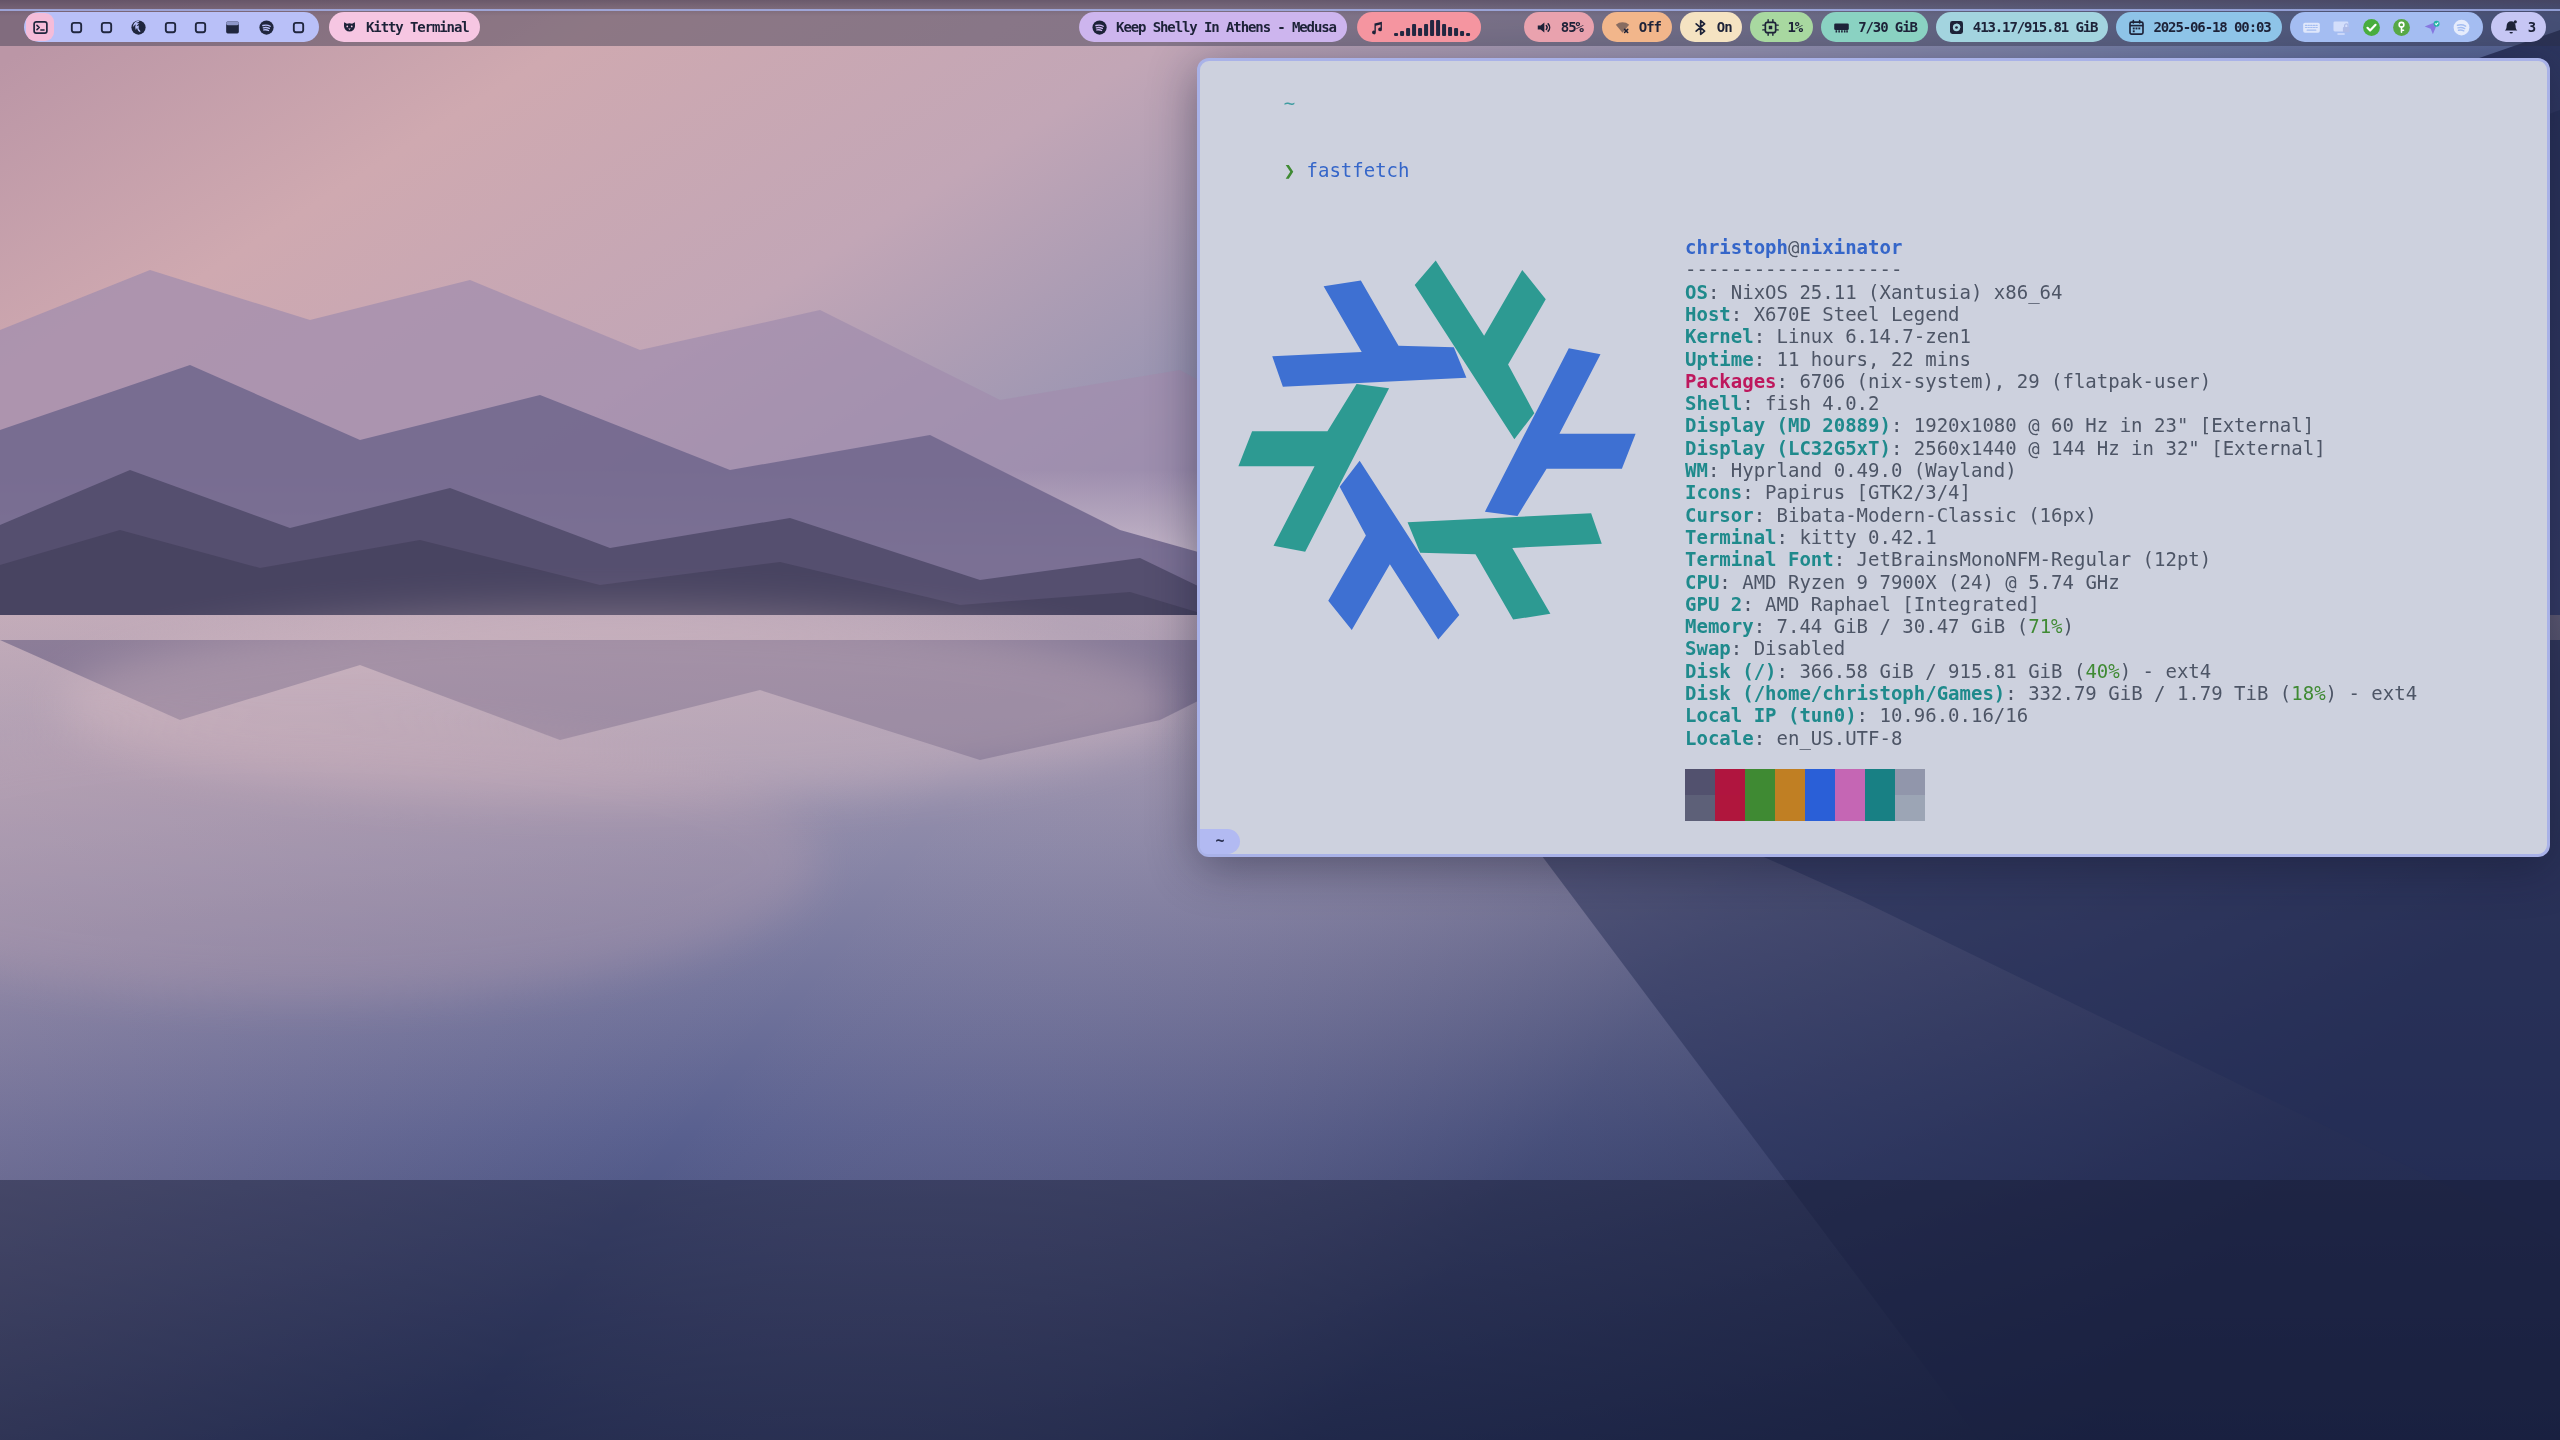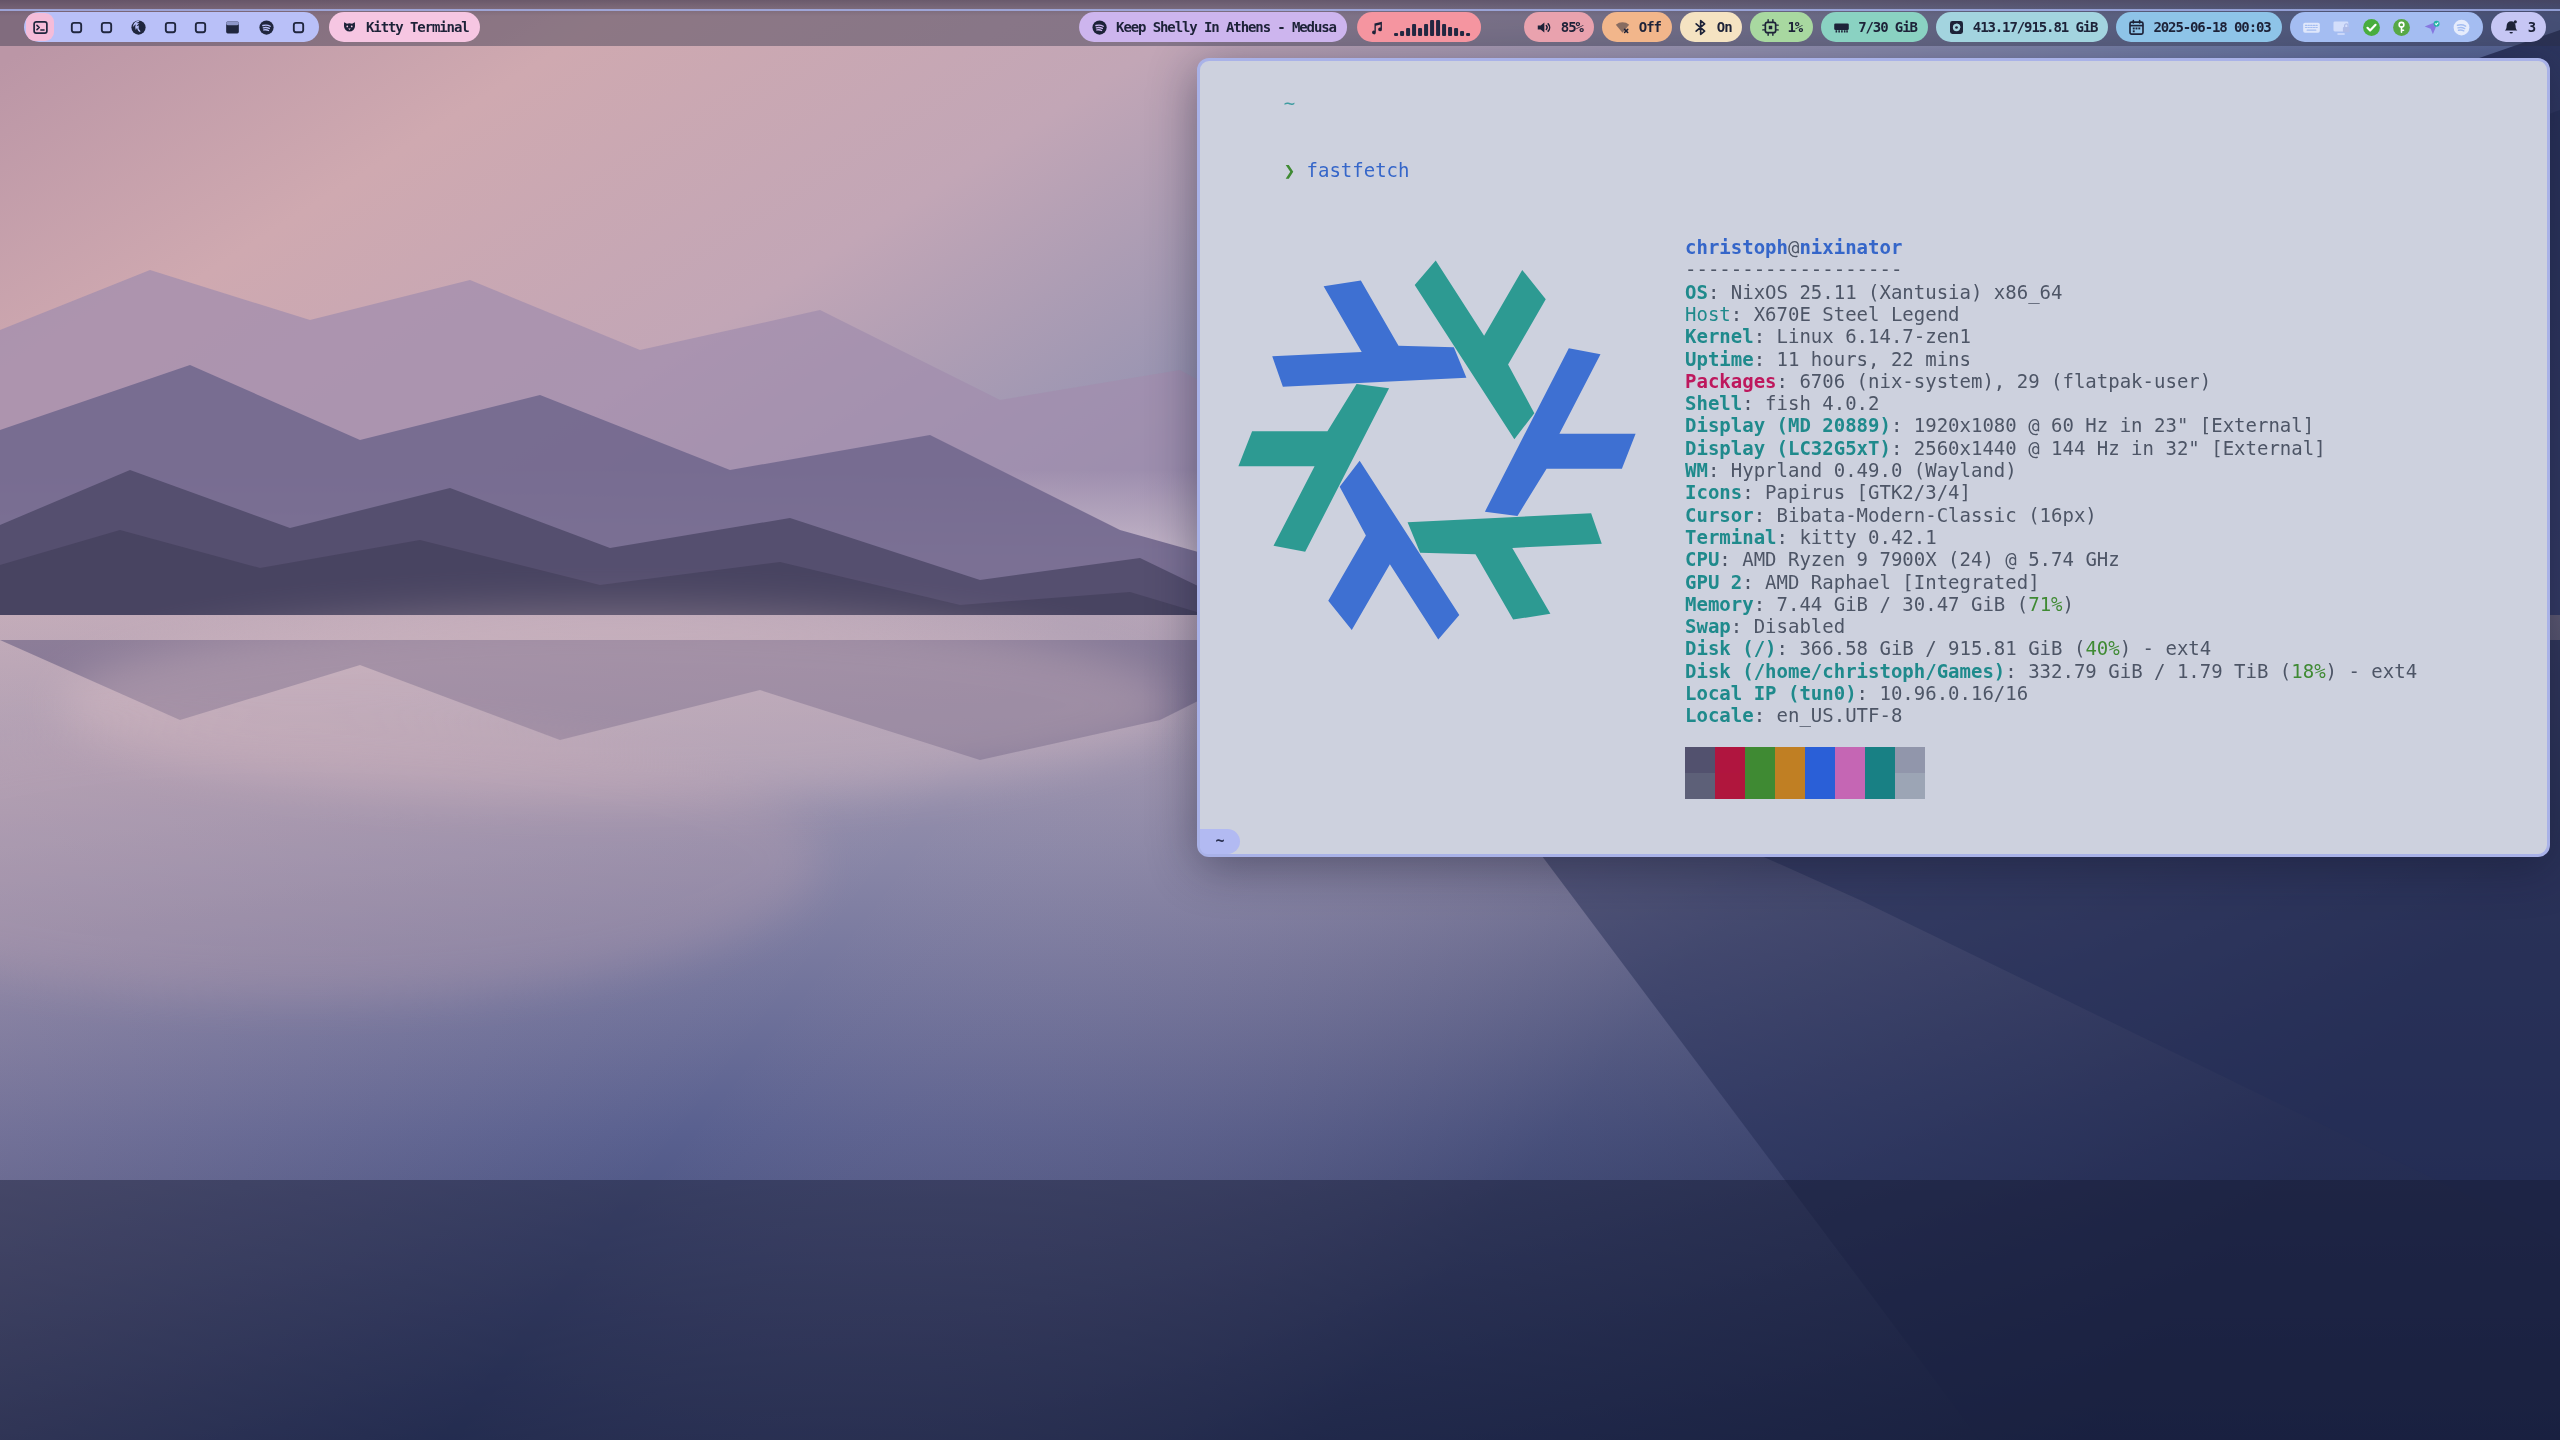--- a/index.html
+++ b/index.html
@@ -378,31 +378,32 @@
             <polygon points="-94,-77 -56,-72 -154,119 -191,112 -143,19 -232,19 -216,-22 -128,-22" transform="rotate(120)" fill="#2d9a92"></polygon>
             <polygon points="-94,-77 -56,-72 -154,119 -191,112 -143,19 -232,19 -216,-22 -128,-22" transform="rotate(180)" fill="#3e70d2"></polygon>
             <polygon points="-94,-77 -56,-72 -154,119 -191,112 -143,19 -232,19 -216,-22 -128,-22" transform="rotate(240)" fill="#2d9a92"></polygon>
             <polygon points="-94,-77 -56,-72 -154,119 -191,112 -143,19 -232,19 -216,-22 -128,-22" transform="rotate(300)" fill="#3e70d2"></polygon>
           </g>
       </svg>
       <div id="ff-info">
           <div class="tline"><span style="color: rgb(53, 102, 201); font-weight: 600;">christoph</span><span style="color: rgb(77, 85, 102);">@</span><span style="color: rgb(53, 102, 201); font-weight: 600;">nixinator</span></div>
           <div class="tline"><span style="color: rgb(77, 85, 102);">-------------------</span></div>
           <div class="tline"><span style="color: rgb(31, 138, 140); font-weight: 600;">OS</span><span style="color: rgb(77, 85, 102);">: NixOS 25.11 (Xantusia) x86_64</span></div>
-          <div class="tline"><span style="color: rgb(31, 138, 140); font-weight: 400;">Host</span><span style="color: rgb(77, 85, 102);">: X670E Steel Legend</span></div>
+          <div class="tline"><span style="color: rgb(31, 138, 140); font-weight: 700;">Host</span><span style="color: rgb(77, 85, 102);">: X670E Steel Legend</span></div>
           <div class="tline"><span style="color: rgb(31, 138, 140); font-weight: 600;">Kernel</span><span style="color: rgb(77, 85, 102);">: Linux 6.14.7-zen1</span></div>
           <div class="tline"><span style="color: rgb(31, 138, 140); font-weight: 600;">Uptime</span><span style="color: rgb(77, 85, 102);">: 11 hours, 22 mins</span></div>
           <div class="tline"><span style="color: #be185d; font-weight: 600;">Packages</span><span style="color: rgb(77, 85, 102);">: 6706 (nix-system), 29 (flatpak-user)</span></div>
           <div class="tline"><span style="color: rgb(31, 138, 140); font-weight: 600;">Shell</span><span style="color: rgb(77, 85, 102);">: fish 4.0.2</span></div>
           <div class="tline"><span style="color: rgb(31, 138, 140); font-weight: 600;">Display (MD 20889)</span><span style="color: rgb(77, 85, 102);">: 1920x1080 @ 60 Hz in 23" [External]</span></div>
           <div class="tline"><span style="color: rgb(31, 138, 140); font-weight: 600;">Display (LC32G5xT)</span><span style="color: rgb(77, 85, 102);">: 2560x1440 @ 144 Hz in 32" [External]</span></div>
           <div class="tline"><span style="color: rgb(31, 138, 140); font-weight: 600;">WM</span><span style="color: rgb(77, 85, 102);">: Hyprland 0.49.0 (Wayland)</span></div>
           <div class="tline"><span style="color: rgb(31, 138, 140); font-weight: 600;">Icons</span><span style="color: rgb(77, 85, 102);">: Papirus [GTK2/3/4]</span></div>
           <div class="tline"><span style="color: rgb(31, 138, 140); font-weight: 600;">Cursor</span><span style="color: rgb(77, 85, 102);">: Bibata-Modern-Classic (16px)</span></div>
           <div class="tline"><span style="color: rgb(31, 138, 140); font-weight: 600; margin-top: 28px;">Terminal</span><span style="color: rgb(77, 85, 102);">: kitty 0.42.1</span></div>
+          <div class="tline"><span style="color: rgb(31, 138, 140); font-weight: 600;">Terminal Font</span><span style="color: rgb(77, 85, 102);">: JetBrainsMonoNFM-Regular (12pt)</span></div>
           <div class="tline"><span style="color: rgb(31, 138, 140); font-weight: 600;">CPU</span><span style="color: rgb(77, 85, 102);">: AMD Ryzen 9 7900X (24) @ 5.74 GHz</span></div>
           <div class="tline"><span style="color: rgb(31, 138, 140); font-weight: 600;">GPU 2</span><span style="color: rgb(77, 85, 102);">: AMD Raphael [Integrated]</span></div>
           <div class="tline"><span style="color: rgb(31, 138, 140); font-weight: 600;">Memory</span><span style="color: rgb(77, 85, 102);">: 7.44 GiB / 30.47 GiB (</span><span style="color: rgb(63, 138, 51);">71%</span><span style="color: rgb(77, 85, 102);">)</span></div>
           <div class="tline"><span style="color: rgb(31, 138, 140); font-weight: 600;">Swap</span><span style="color: rgb(77, 85, 102);">: Disabled</span></div>
           <div class="tline"><span style="color: rgb(31, 138, 140); font-weight: 600;">Disk (/)</span><span style="color: rgb(77, 85, 102);">: 366.58 GiB / 915.81 GiB (</span><span style="color: rgb(63, 138, 51);">40%</span><span style="color: rgb(77, 85, 102);">) - ext4</span></div>
           <div class="tline"><span style="color: rgb(31, 138, 140); font-weight: 600;">Disk (/home/christoph/Games)</span><span style="color: rgb(77, 85, 102);">: 332.79 GiB / 1.79 TiB (</span><span style="color: rgb(63, 138, 51);">18%</span><span style="color: rgb(77, 85, 102);">) - ext4</span></div>
           <div class="tline"><span style="color: rgb(31, 138, 140); font-weight: 600;">Local IP (tun0)</span><span style="color: rgb(77, 85, 102); margin-top: 14px;">: 10.96.0.16/16</span></div>
           <div class="tline"><span style="color: rgb(31, 138, 140); font-weight: 600;">Locale</span><span style="color: rgb(77, 85, 102);">: en_US.UTF-8</span></div>
           <div class="palette">
             <span style="background: rgb(82, 81, 110);"></span>

